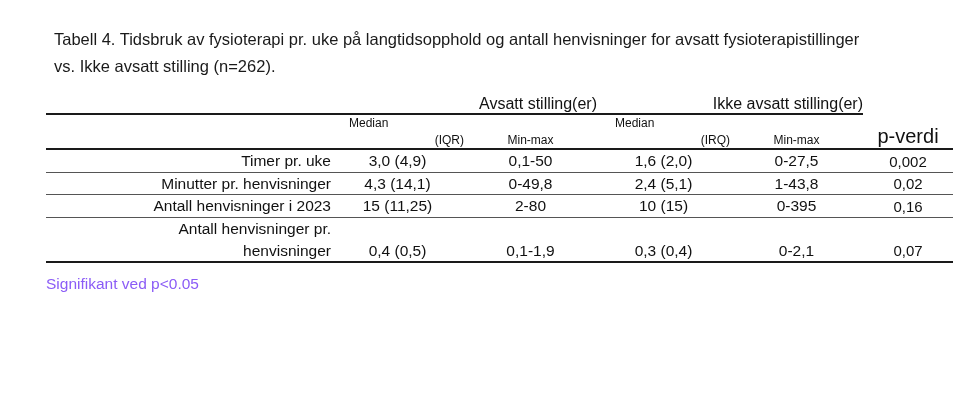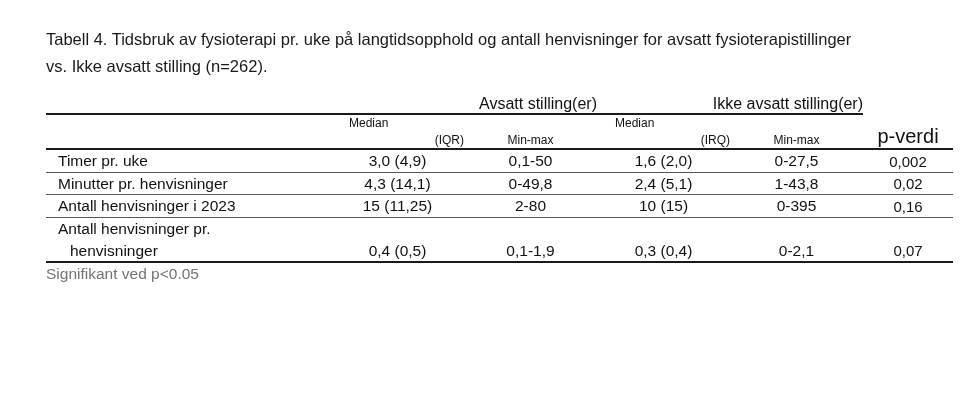--- a/index.html
+++ b/index.html
@@ -19,21 +19,21 @@
     width: 960px;
     height: 414px;
     box-sizing: border-box;
     padding: 26px 40px 0 46px;
   }
   .caption {
     font-size: 16.5px;
     line-height: 1.62;
     color: #1a1a1a;
     max-width: 830px;
-    margin: 0 0 16px 0;
+    margin: 0 0 16px 8px;
   }
   table.tbl {
     border-collapse: collapse;
     width: 890px;
     table-layout: fixed;
     font-size: 15.5px;
   }
   table.tbl td, table.tbl th {
     padding: 0;
     vertical-align: bottom;
@@ -87,30 +87,30 @@
     padding-left: 18px;
   }
   .body-row td {
     padding-top: 8px;
     padding-bottom: 8px;
     text-align: center;
     font-size: 15.5px;
     line-height: 1.4;
   }
   .body-row td.lbl {
-    text-align: left;
+    text-align: right;
     padding-left: 12px;
   }
   .body-row td.pv { font-size: 15px; }
   .bold { font-weight: bold; }
   .foot {
     font-size: 15.5px;
-    margin-top: 2px;
+    margin-top: 12px;
     padding-left: 0px;
-    color: #737373;
+    color: #8b5cf6;
   }
   .wrap2 { display: block; }
   .wrap2 .l2 { display: block; padding-left: 12px; }
 </style>
 </head>
 <body>
 
 <div class="page">
 
   <p class="caption">Tabell 4. Tidsbruk av fysioterapi pr. uke på langtidsopphold og antall henvisninger for avsatt fysioterapistillinger vs. Ikke avsatt stilling (n=262).</p>

